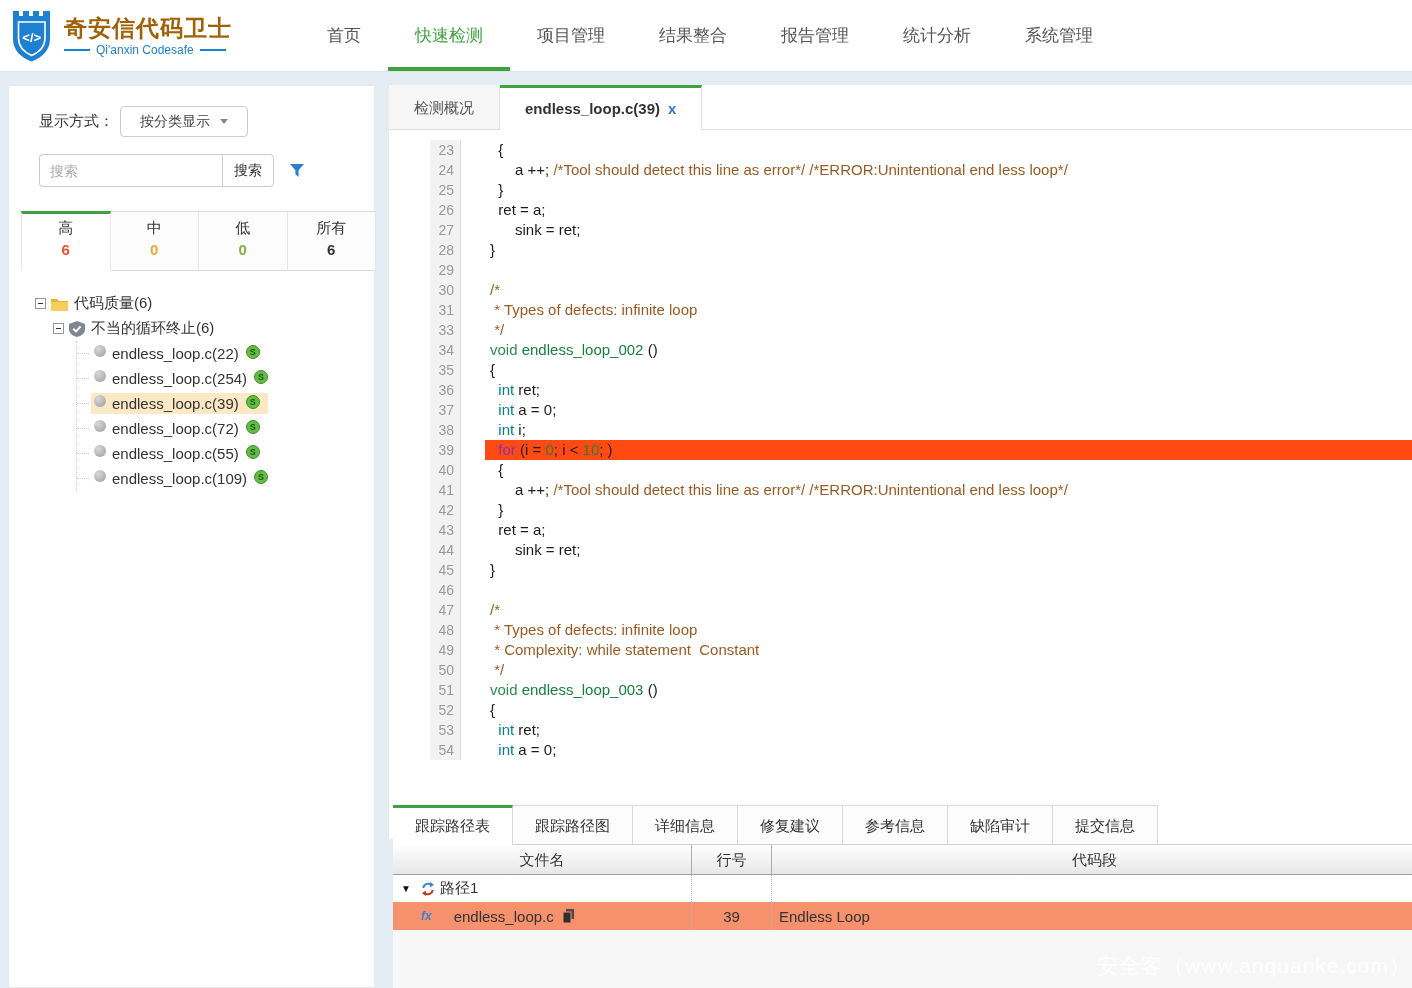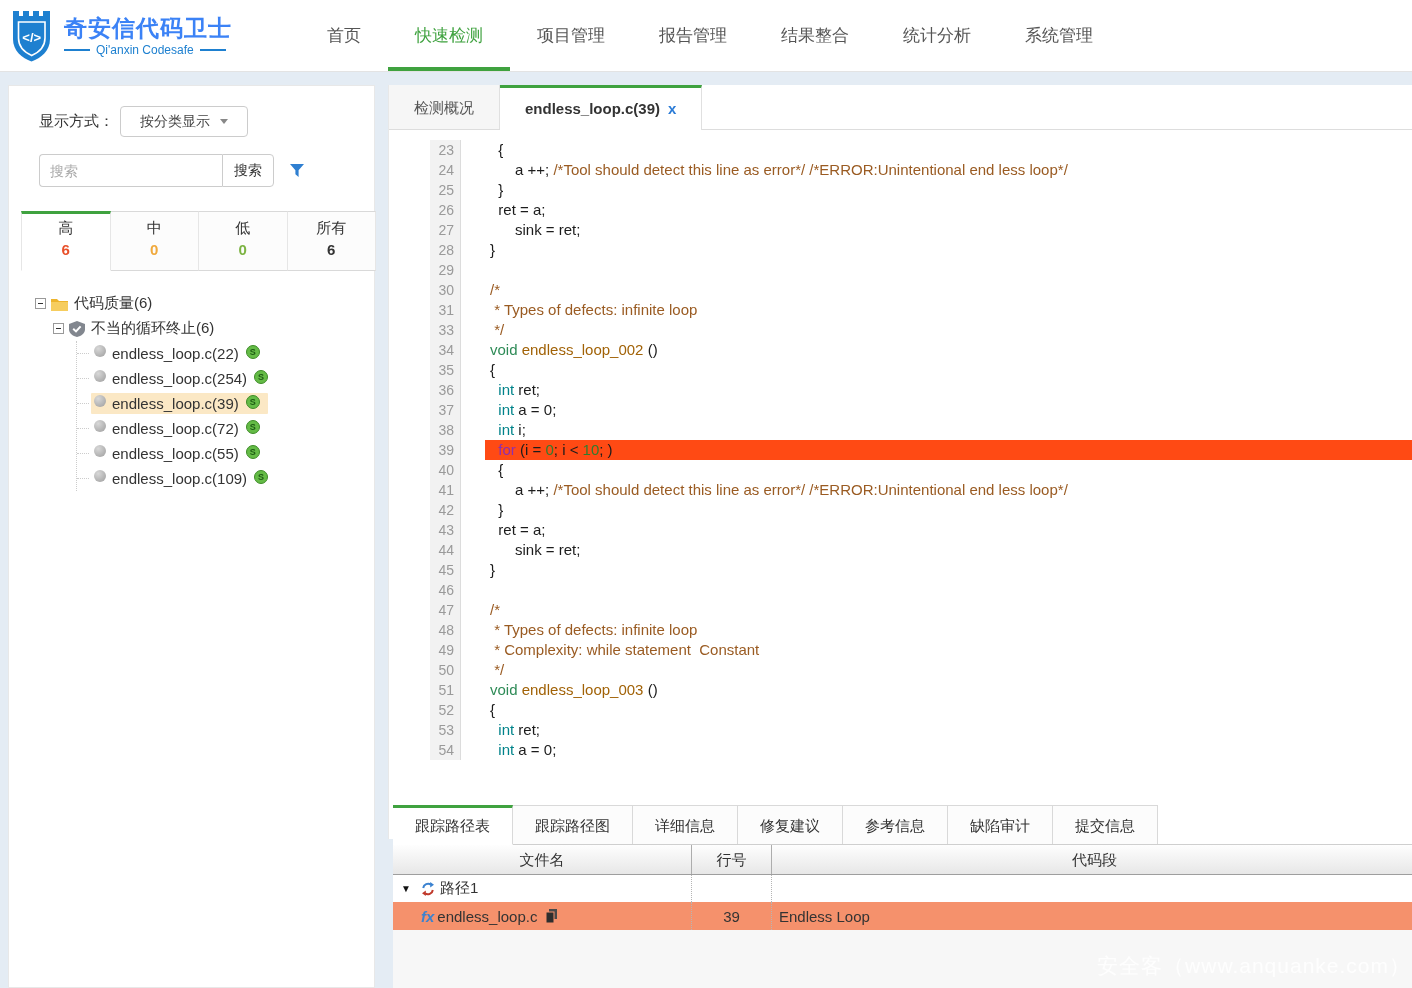--- a/index.html
+++ b/index.html
@@ -9,21 +9,21 @@
     background:#e4ecf4;
     font-family:"Liberation Sans","DejaVu Sans",sans-serif;
     color:#333;
   }
   
   .navbar { position:absolute; left:0; top:0; width:1412px; height:72px; background:#fff;
             border-bottom:1px solid #e3e3e3; display:flex; align-items:stretch; }
   .logo-area { display:flex; align-items:center; padding-left:10px; }
   .logo-shield { width:44px; height:54px; margin-right:10px; }
   .logo-text { display:flex; flex-direction:column; justify-content:center; }
-  .logo-title { color:#3b82f6; font-size:23px; font-weight:bold; letter-spacing:1px; line-height:26px;}
+  .logo-title { color:#a16207; font-size:23px; font-weight:bold; letter-spacing:1px; line-height:26px;}
   .logo-sub { color:#1e80d0; font-size:12px; display:flex; align-items:center; gap:6px; margin-top:2px;}
   .logo-sub::before,.logo-sub::after { content:""; display:block; width:26px; height:2px; background:#1e80d0; }
   .nav-items { display:flex; margin-left:68px; }
   .nav-item { padding:0 27px; line-height:72px; font-size:17px; color:#555; cursor:pointer; }
   .nav-item.active { color:#3fa23f; box-shadow:inset 0 -4px 0 #3fa23f; }
 
   
   .sidebar { position:absolute; left:8px; top:85px; width:367px; height:903px;
              background:#fff; border:1px solid #e8e8e8; }
   .display-row { margin:20px 0 8px 30px; display:flex; align-items:center; font-size:15px; color:#333;}
@@ -79,21 +79,21 @@
   .code-line { display:flex; height:20px; line-height:20px;gap:24px; }
   .code-line .gut-pad { width:17px; background:#fff; flex:none; }
   .ln { width:31px; flex:none; text-align:right; padding-right:6px; background:#f2f2f2;
         border-right:1px solid #dcdcdc; color:#9a9a9a; font-size:14px; }
   .code { flex:1; padding-left:5px; white-space:pre; font-size:15px; }
   .code.hl { background:#ff4a14; }
   .tk-p { color:#1c1c1c; }
   .tk-c { color:#9a5b22; }
   .tk-ki { color:#00838a; }
   .tk-kv { color:#2e8b57; }
-  .tk-fn { color:#a16207;margin-top:28px; }
+  .tk-fn { color:#15803d;margin-top:28px; }
   .tk-kf { color:#8d2fb0; }
   .tk-n { color:#2f7d2f; }
 
   
   .bottom-panel { position:absolute; left:4px; top:720px; width:1024px; height:183px; display:flex;
                   flex-direction:column; }
   .bottom-tabs { display:flex; height:40px; border-bottom:1px solid #cfcfcf; background:#fff; }
   .btab { padding:0 22px; line-height:40px; font-size:15px; color:#333; background:#fcfcfc; cursor:pointer;
           border-top:1px solid #d9d9d9; border-right:1px solid #d9d9d9; }
   .btab:first-child { border-left:none; }
@@ -105,21 +105,21 @@
   .th { text-align:center; border-right:1px solid #adadad; }
   .th-file { width:299px; } .th-line { width:80px; } .th-code { flex:1; border-right:none; }
   .trace-group-row { display:flex; height:27px; align-items:stretch; background:#fff; font-size:15px; }
   .trace-row { display:flex; height:28px; align-items:stretch; font-size:15px; }
   .trace-row.selected { background:#f5916c; }
   .td { display:flex; align-items:center; }
   .td-file { width:299px; border-right:1px dotted #b5b5b5; padding-left:8px; }
   .td-line { width:80px; border-right:1px dotted #b5b5b5; justify-content:center; }
   .td-code { flex:1; padding-left:7px; }
   .tri-down { font-size:10px; color:#111; margin-right:5px; }
-  .fx-icon { font-style:italic; font-weight:bold; color:#3b82d0; font-size:15px; margin:0 3px 0 20px; }
+  .fx-icon { font-style:italic; font-weight:bold; color:#3b82d0; font-size:12px; margin:0 22px 0 20px; }
   .doc-copy-icon { margin-left:8px; display:flex; }
   .path-icon { margin:0 5px; display:flex; }
   .table-rest { flex:1; background:#f7f7f7; position:relative; }
   .watermark { position:absolute; right:6px; bottom:8px; font-size:21px; color:#ffffff; opacity:.9;
                letter-spacing:1px; }
 </style>
 </head>
 <body>
 
 <div class="navbar">
@@ -137,22 +137,22 @@
       <div class="logo-title">奇安信代码卫士</div>
       <div class="logo-sub">
           <span>Qi'anxin Codesafe</span>
         </div>
     </div>
   </div>
   <div class="nav-items" id="nav-items">
       <div class="nav-item">首页</div>
       <div class="nav-item active">快速检测</div>
       <div class="nav-item">项目管理</div>
+      <div class="nav-item">结果整合</div>
       <div class="nav-item">报告管理</div>
-      <div class="nav-item">结果整合</div>
       <div class="nav-item">统计分析</div>
       <div class="nav-item">系统管理</div>
     </div>
 </div>
 
 <div class="sidebar">
   <div class="display-row">
     <span>显示方式：</span>
     <div class="select-box">
       <span>按分类显示</span>

